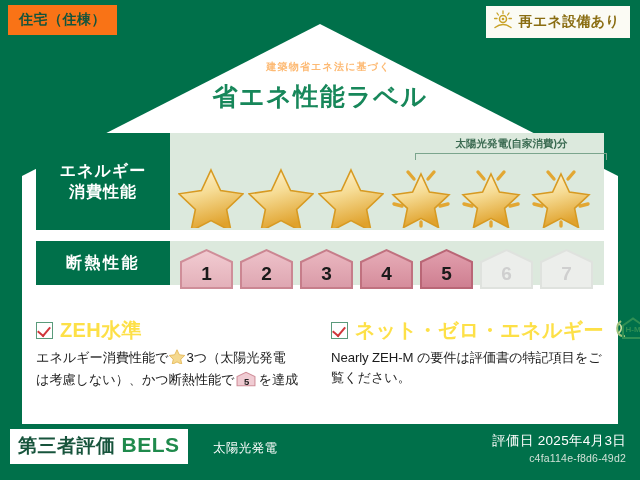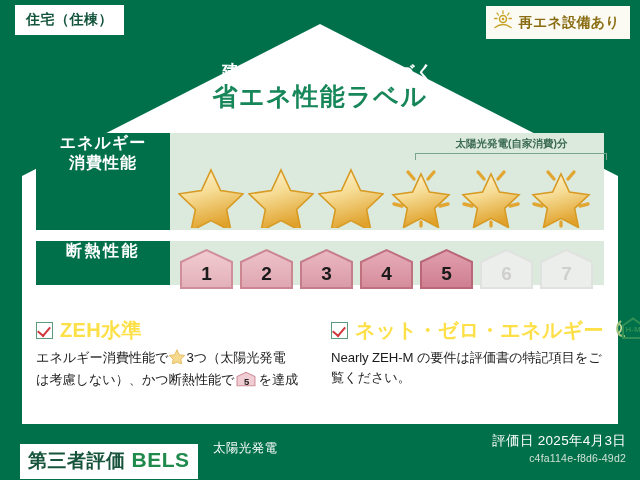--- a/index.html
+++ b/index.html
@@ -18,49 +18,48 @@
   #house-panel {
     position: absolute;
     left: 22px; top: 24px;
     width: 596px; height: 400px;
     background: #ffffff;
     clip-path: polygon(0% 38%, 50% 0%, 100% 38%, 100% 100%, 0% 100%);
   }
 
   
   #cat-chip {
-    position: absolute; left: 15px; top: 5px;
-    background: #ffffff;
+    position: absolute; left: 8px; top: 5px;
+    background: #f97316;
     padding: 5px 11px 6px 11px;
     z-index: 6;
   }
   #cat-chip span {
     font-size: 14px; font-weight: bold; color: #14543c;
     letter-spacing: 0.5px;
   }
 
   
   #reene-badge {
     position: absolute; right: 10px; top: 6px;
     background: #fbfbf4;
     padding: 4px 10px 4px 6px;
     display: flex; align-items: center; gap: 5px;
     z-index: 6;
-    font-family: Liberation Mono, monospace;
   }
   #reene-badge .txt {
     font-size: 14px; font-weight: bold; color: #8a6d12;
     letter-spacing: 0.3px;
   }
 
   
   #title-sub {
     position: absolute; top: 60px; left: 0; width: 640px;
     text-align: center;
-    font-size: 18px; font-weight: bold; color: #ffffff;
+    font-size: 10px; font-weight: bold; color: #fdba74;
     letter-spacing: 1.2px;
     z-index: 5;
     padding-left: 17px;
   }
   #title-main {
     position: absolute; top: 80px; left: 0; width: 640px;
     text-align: center;
     font-size: 25px; font-weight: bold; color: #17875a;
     letter-spacing: 1.5px;
     z-index: 5;
@@ -74,21 +73,21 @@
     z-index: 5;
   }
   #row-energy { left: 36px; top: 133px; width: 568px; height: 97px; }
   #row-insul  { left: 36px; top: 241px; width: 568px; height: 44px; }
 
   .row-label {
     width: 134px;
     background: #00704a;
     color: #ffffff;
     display: flex; flex-direction: column;
-    align-items: center; 
+    align-items: center; justify-content: center;
     font-size: 16px; font-weight: bold;
     line-height: 1.28;
     letter-spacing: 1px;
     flex: none;
   }
   #row-insul .row-label { font-size: 16px; letter-spacing: 2.5px; }
 
   .row-body { position: relative; flex: 1; border-radius: 22px; }
 
   
@@ -166,23 +165,23 @@
   }
   #zehm-logo { display: flex; align-items: center; gap: 8px; margin-left: 3px; }
   #zehm-logo .sub {
     font-size: 4.6px; color: #7a8f55; font-weight: bold; line-height: 1.1;
     padding-bottom: 3px; white-space: nowrap;
   }
 
   
   #footer { position: absolute; left: 0; bottom: 0; width: 640px; height: 56px; z-index: 7; }
   #bels-box {
-    position: absolute; left: 10px; top: 20px;
+    position: absolute; left: 10px; top: 5px;
     background: #ffffff; padding: 4px 8px 5px 8px;
-    display: flex; align-items: baseline; gap: 6px; margin-left: 10px;
+    display: flex; align-items: baseline; gap: 6px;
   }
   #bels-box .jp { font-size: 19px; font-weight: bold; color: #17543c; letter-spacing: 0.5px; }
   #bels-box .en { font-size: 21px; font-weight: bold; color: #1f8a4c; letter-spacing: 0.5px; }
   #owner {
     position: absolute; left: 213px; top: 16px;
     font-size: 12.5px; color: #ffffff; letter-spacing: 0.4px;
   }
   #eval-date {
     position: absolute; right: 14px; top: 8px;
     font-size: 13.5px; color: #ffffff; letter-spacing: 0.3px;

